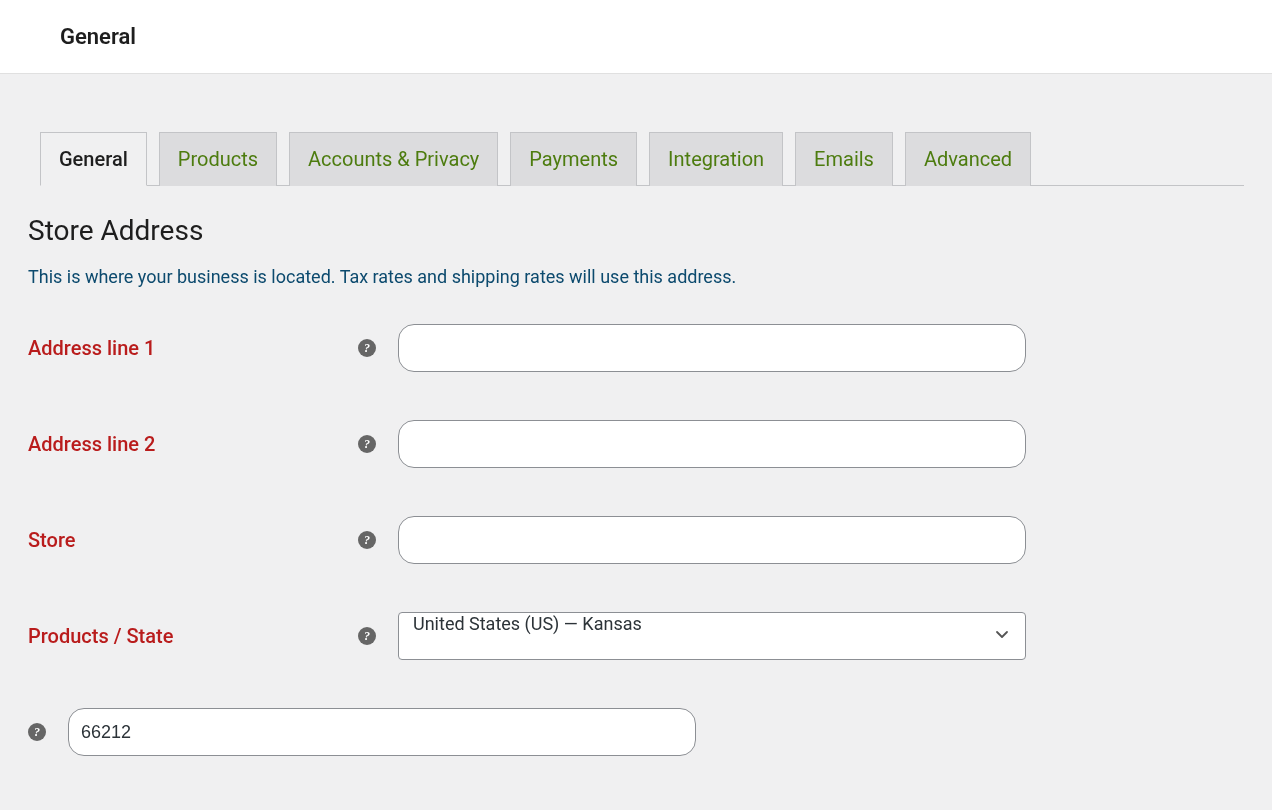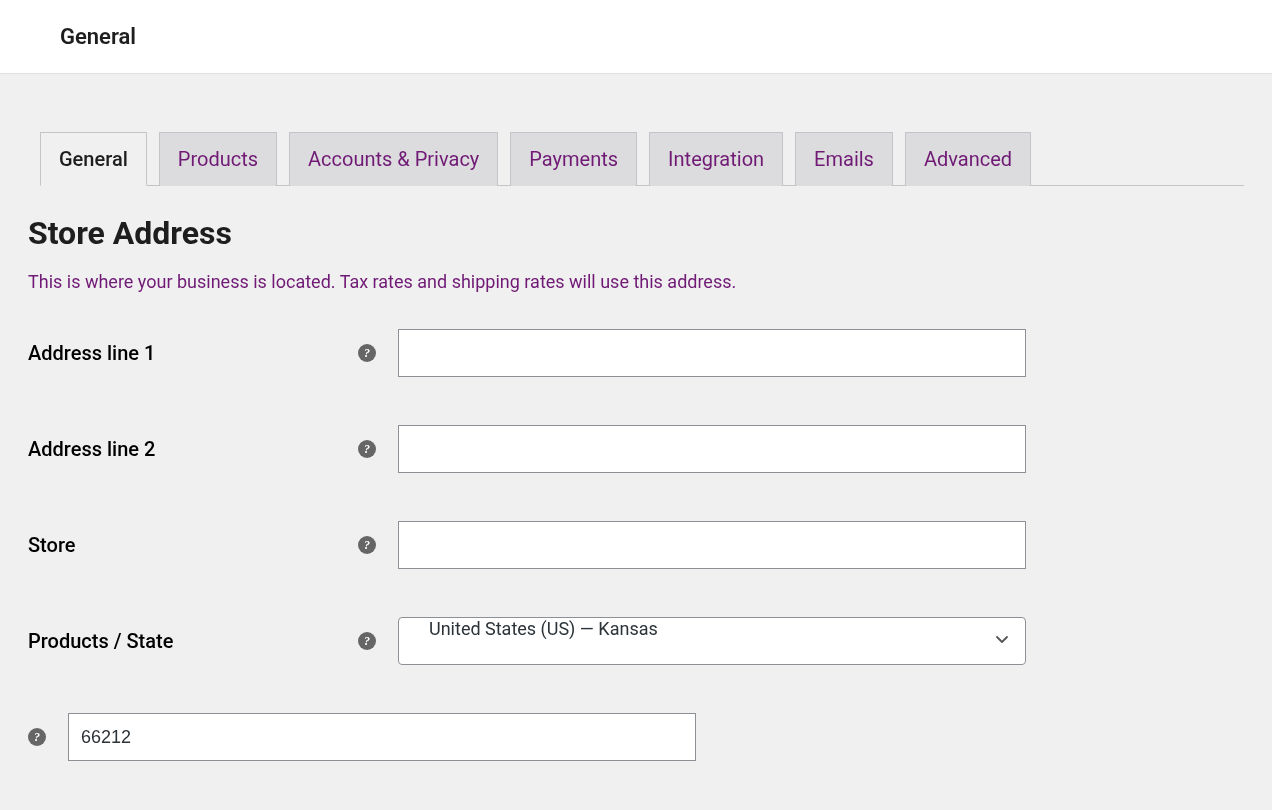--- a/index.html
+++ b/index.html
@@ -36,56 +36,56 @@
       gap: 12px;
       border-bottom: 1px solid #c3c4c7;
       margin-left: 12px;
     }
     .tab {
       background: #dcdcde;
       border: 1px solid #c3c4c7;
       border-bottom: none;
       padding: 14px 18px;
       font-size: 20px;
-      color: #701a75;
+      color: #4d7c0f;
       cursor: pointer;
       margin-bottom: -1px;
       white-space: nowrap;
     }
     .tab.active {
       background: #f0f0f1;
       border-bottom: 1px solid #f0f0f1;
       color: #1e1e1e;
       font-weight: 500;
     }
     .section {
       padding-top: 28px;
     }
     .section-title {
-      font-size: 32px;
-      font-weight: 700;
+      font-size: 28px;
+      font-weight: 400;
       color: #1e1e1e;
       margin-bottom: 16px;
     }
     .section-description {
       font-size: 18px;
-      color: #701a75;
+      color: #0c4a6e;
       line-height: 1.5;
       margin-bottom: 34px;
     }
     .form-row {
       display: flex;
       align-items: center;
       margin-bottom: 48px;
     }
     .form-label {
       width: 330px;
       font-size: 20px;
       font-weight: 500;
-      color: #000000;
+      color: #b91c1c;
       flex-shrink: 0;
     }
     .help-cell {
       width: 40px;
       display: flex;
       align-items: center;
       justify-content: flex-start;
       flex-shrink: 0;
     }
     .help-icon {
@@ -100,38 +100,38 @@
       font-size: 12px;
       font-weight: 700;
       cursor: help;
       font-family: Georgia, serif;
       font-style: italic;
     }
     .form-input {
       width: 628px;
       height: 48px;
       border: 1px solid #8c8f94;
-      border-radius: 0;
+      border-radius: 16px;
       background: #ffffff;
       padding: 0 12px;
       font-size: 18px;
       color: #2c3338;
       outline: none;
     }
     .select-wrap {
       position: relative;
       width: 628px;
     }
     .form-select {
       width: 100%;
       height: 48px;
       border: 1px solid #8c8f94;
       border-radius: 4px;
       background: #ffffff;
-      padding: 0 40px 0 30px;
+      padding: 0 40px 0 14px;
       font-size: 18px;
       color: #2c3338;
       outline: none;
       appearance: none;
       -webkit-appearance: none;
       cursor: pointer;
     }
     .select-chevron {
       position: absolute;
       right: 16px;

